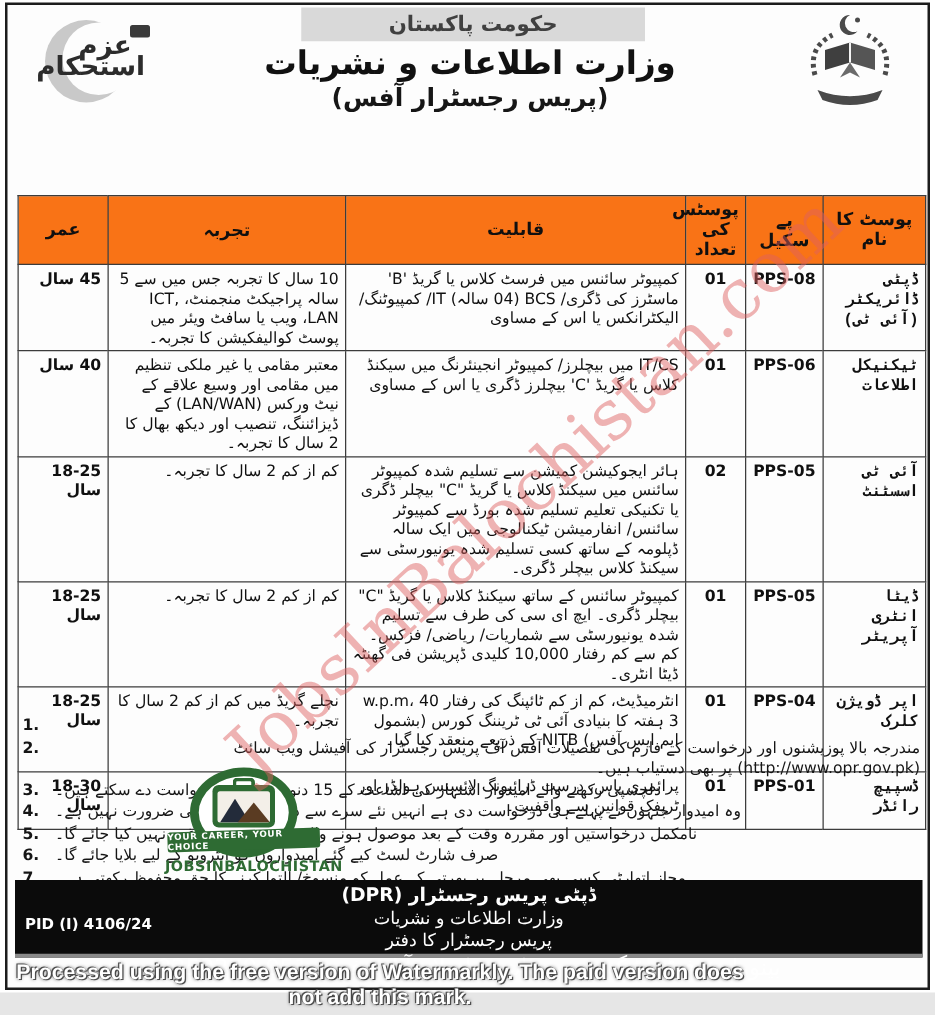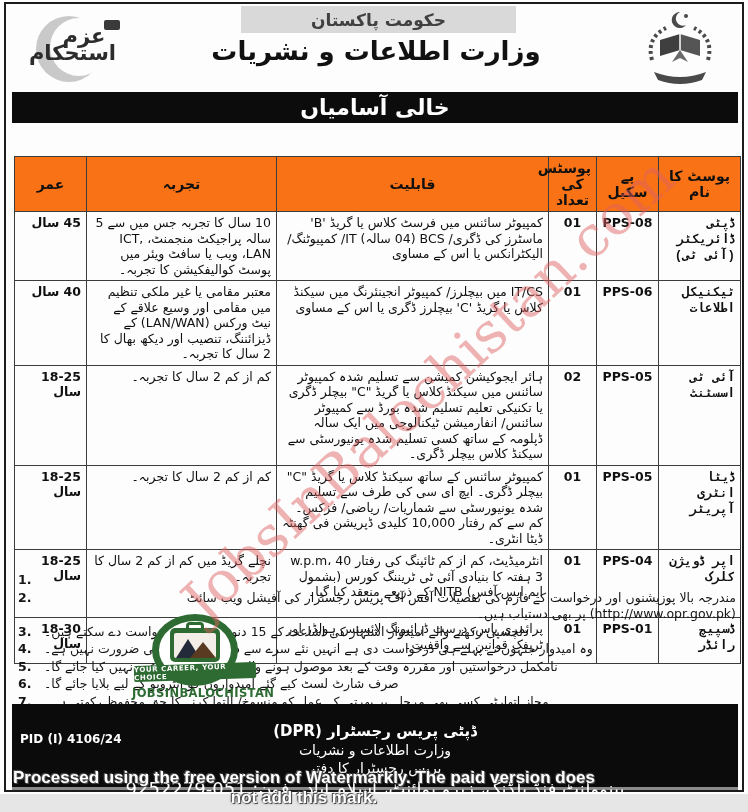--- a/index.html
+++ b/index.html
@@ -76,22 +76,22 @@
   .jib-mtn1{ position:absolute; left:2px; top:6px; width:0; height:0;
     border-left:12px solid transparent; border-right:12px solid transparent; border-bottom:19px solid #232b3a; }
   .jib-mtn2{ position:absolute; left:16px; top:9px; width:0; height:0;
     border-left:13px solid transparent; border-right:13px solid transparent; border-bottom:16px solid #5a3b22; }
   .jib-ribbon{ position:absolute; left:2px; top:50px; width:122px; height:16px; background:#2e6b33;
     display:flex; align-items:center; justify-content:center; color:#fff; font-size:7px; font-weight:bold;
     letter-spacing:0.6px; border-radius:2px; transform:rotate(-2deg); }
   .jib-name{ position:absolute; left:0; top:72px; width:136px; text-align:left; color:#2e6b33;
     font-size:11.5px; font-weight:bold; letter-spacing:0.4px; }
   
-  .footer-box{ position:absolute; left:6px; top:700px; width:726px; height:86px; background:#0b0b0b;
-    color:#ffffff; text-align:center; padding-top:18px; border-bottom:3px solid #8a8a8a; }
+  .footer-box{ position:absolute; left:6px; top:700px; width:726px; height:62px; background:#0b0b0b;
+    color:#ffffff; text-align:center; padding-top:3px; border-bottom:3px solid #8a8a8a; }
   .footer-box .f-line1{ font-size:15px; font-weight:bold; direction:rtl; }
   .footer-box .f-line2{ font-size:14px; direction:rtl; margin-top:2px; }
   .footer-box .f-line3{ font-size:14px; direction:rtl; margin-top:2px; }
   .footer-box .f-line4{ font-size:18px; direction:rtl; margin-top:2px; }
   .pid{ position:absolute; left:14px; top:728px; color:#ffffff; font-size:12px; font-weight:bold;
     direction:ltr; z-index:5; }
   
   .wm-diagonal{ position:absolute; left:18px; top:356px; width:820px; text-align:center;
     transform:rotate(-43deg); font-family:"DejaVu Serif", serif; font-size:56px;
     color:rgba(222,96,96,0.48); z-index:40; pointer-events:none; white-space:nowrap; }
@@ -99,20 +99,21 @@
     color:#ffffff; font-size:17px; font-weight:bold; font-family:"Liberation Sans", sans-serif;
     text-shadow:0 0 3px #3a3a3a, 1px 1px 0 #555, -1px -1px 0 #555; pointer-events:none; }
 </style>
 </head>
 <body>
 
 <div class="ad">
 
   <div class="govt-box">حکومت پاکستان</div>
   <div class="ministry-line">وزارت اطلاعات و نشریات</div>
+  <div class="office-line">(پریس رجسٹرار آفس)</div>
 
   <div class="azm-logo">
     <div class="azm-crescent"></div>
     <div class="azm-flag"></div>
     <div class="azm-text">عزم استحکام</div>
   </div>
 
   <div class="emblem">
     <svg width="92" height="80" viewBox="0 0 92 80">
 
@@ -124,21 +125,20 @@
 
       <path d="M46 24 L26 30 L26 46 L46 40 Z" fill="#3f3f3f"></path>
       <path d="M46 24 L66 30 L66 46 L46 40 Z" fill="#555555"></path>
       <path d="M46 24 L46 40" stroke="#fff" stroke-width="1.5"></path>
       <path d="M46 40 L38 52 L46 48 L54 52 Z" fill="#6a6a6a"></path>
 
       <path d="M20 62 q26 10 52 0 l-4 8 q-22 8 -44 0 Z" fill="#4a4a4a"></path>
     </svg>
   </div>
 
-  <div class="banner">خالی آسامیاں</div>
 
 
   <table class="jobs">
     <colgroup>
       <col class="c-post">
         <col class="c-scale">
         <col class="c-count">
       <col class="c-qual">
         <col class="c-exp">
         <col class="c-age">

